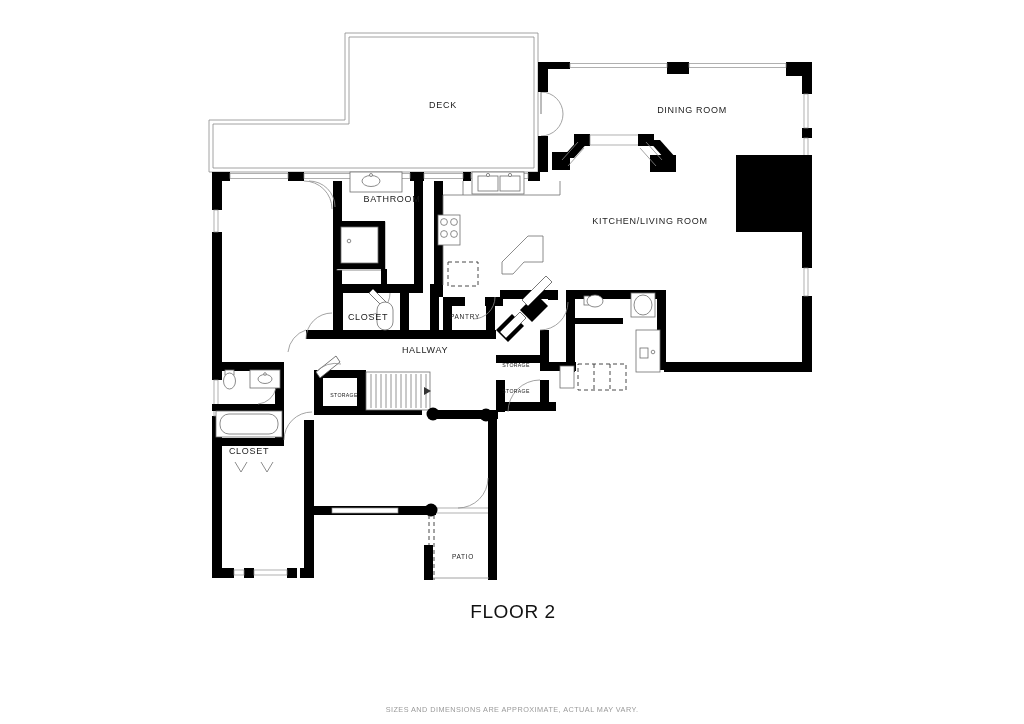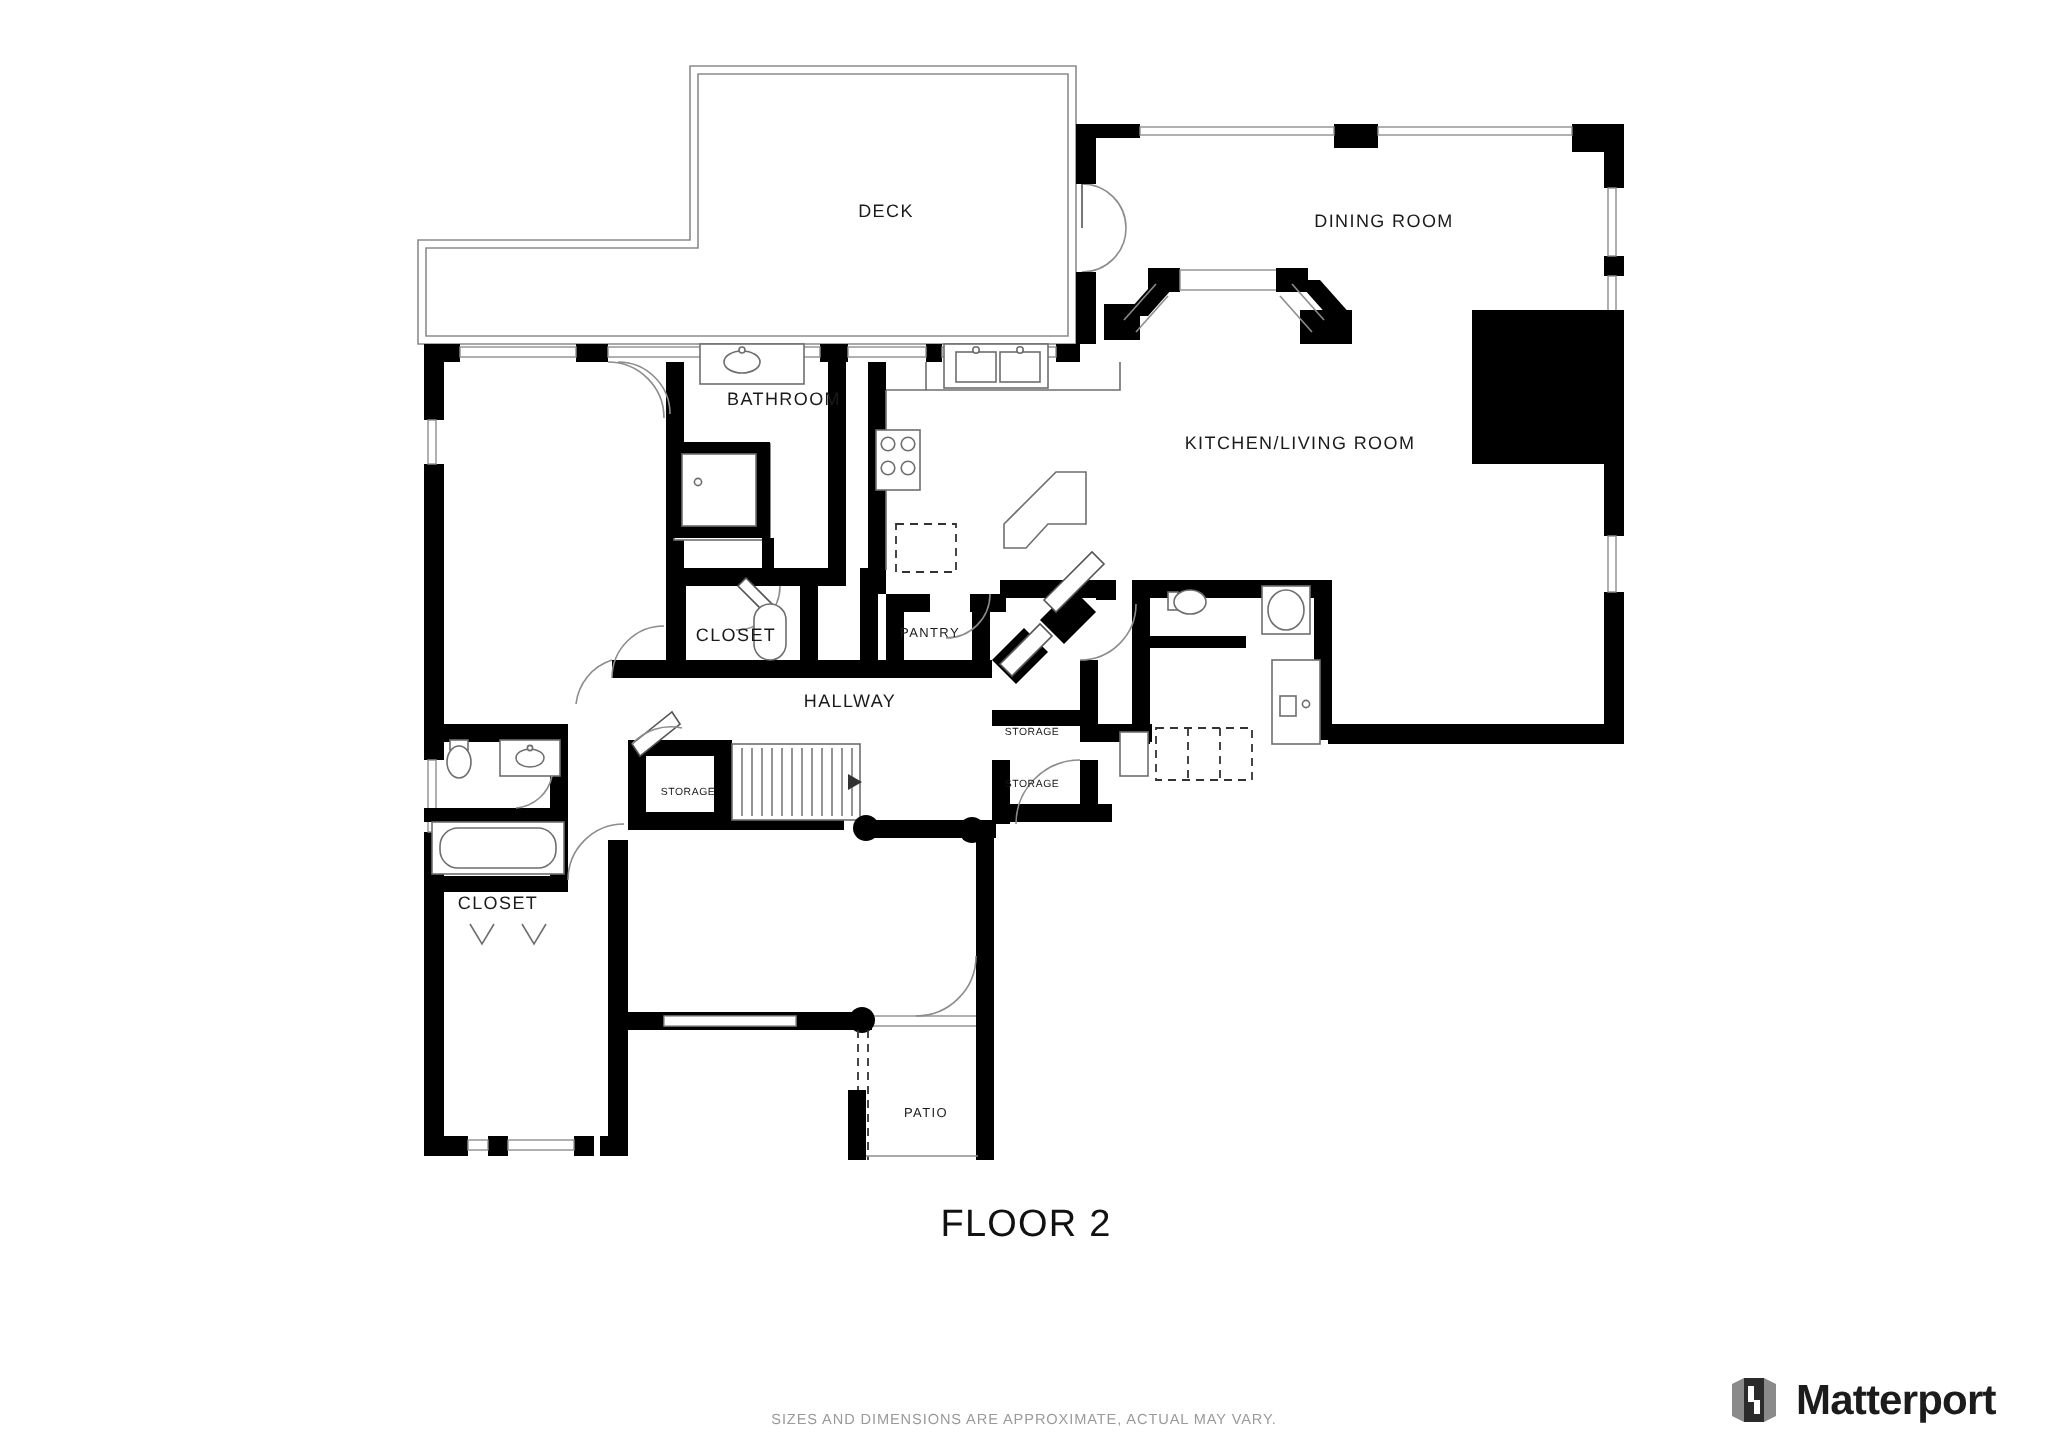--- a/index.html
+++ b/index.html
@@ -464,23 +464,14 @@
       <text class="room-label small" x="516" y="392">STORAGE</text>
       <text class="room-label" style="font-size:6.5px" x="463" y="557">PATIO</text>
     </g>
 
     <text class="floor-title" x="513" y="618">FLOOR 2</text>
 
   </svg>
 
   <div class="disclaimer">SIZES AND DIMENSIONS ARE APPROXIMATE, ACTUAL MAY VARY.</div>
 
-  <div id="brand">
-    <svg width="26" height="26" viewBox="0 0 26 26">
-      <polygon points="2,5 8,2 8,24 2,21" fill="#8a8a8a"></polygon>
-      <polygon points="24,5 18,2 18,24 24,21" fill="#8a8a8a"></polygon>
-      <polygon points="8,2 18,2 18,24 8,24" fill="#2b2b2b"></polygon>
-      <polygon points="10,6 13,6 13,13 16,13 16,6 16,6 16,20 13,20 13,14 10,14" fill="#ffffff"></polygon>
-    </svg>
-    <span class="brand-text">Matterport</span>
-  </div>
 
 </div>
 
 </body></html>

